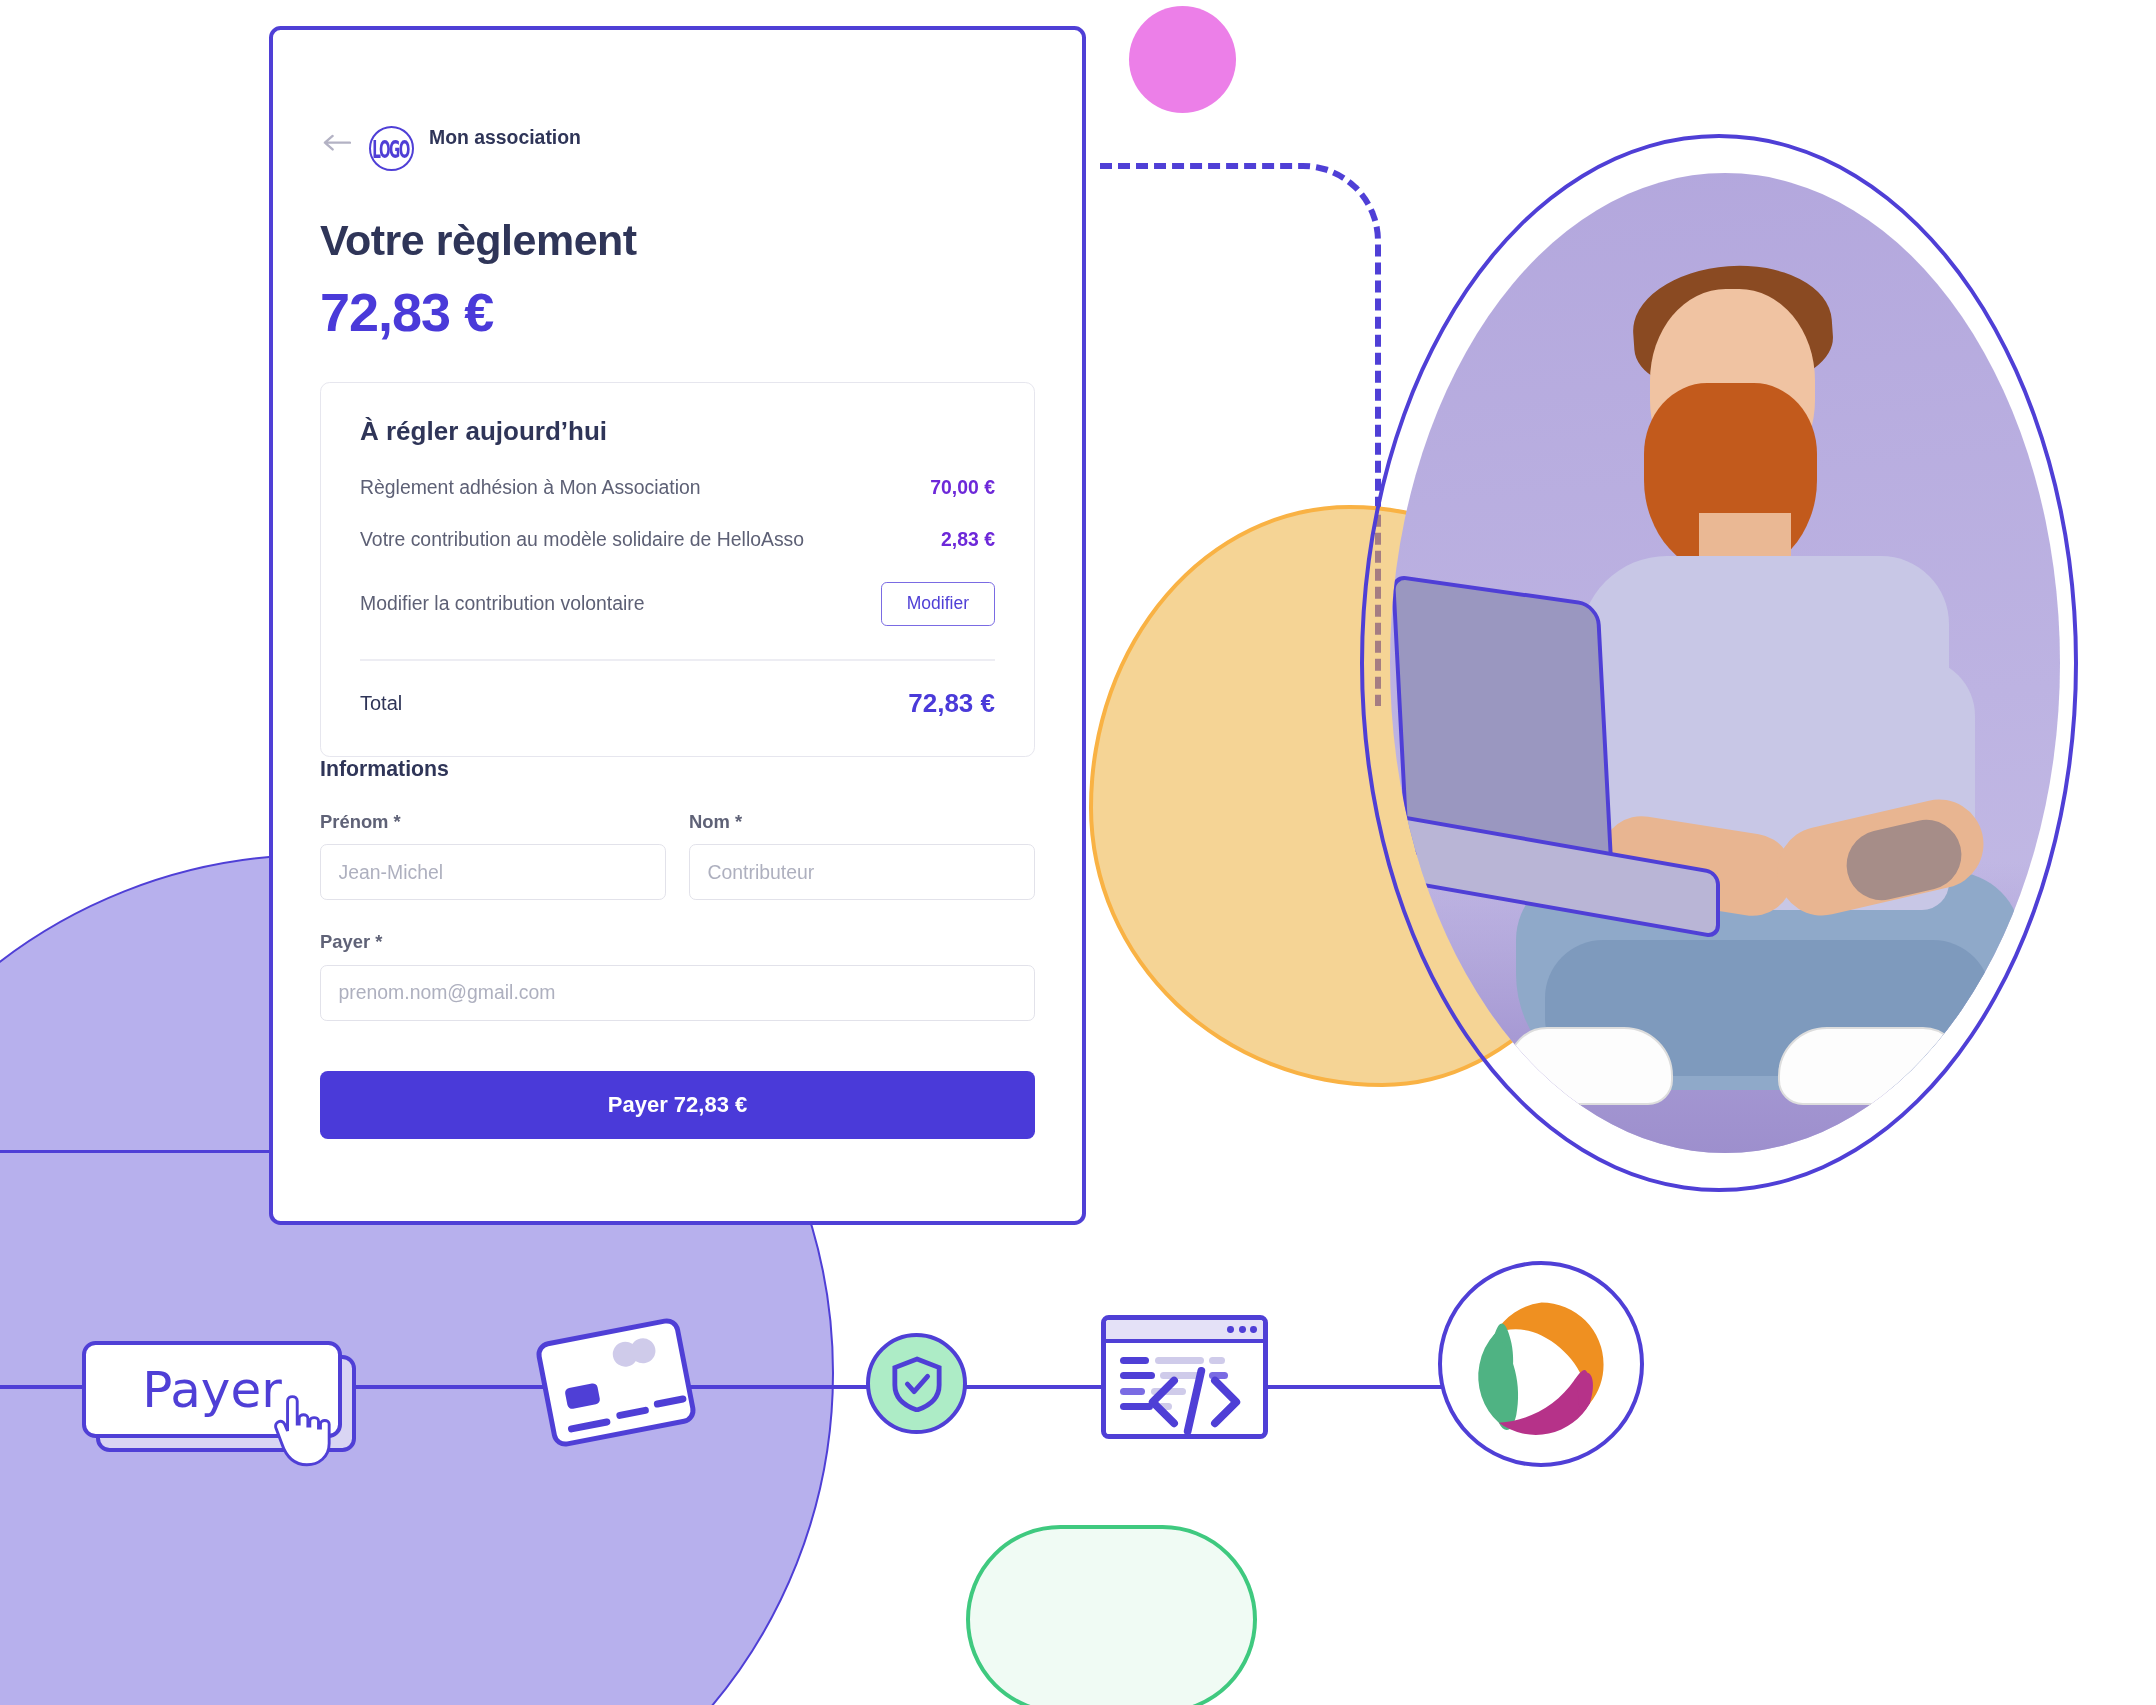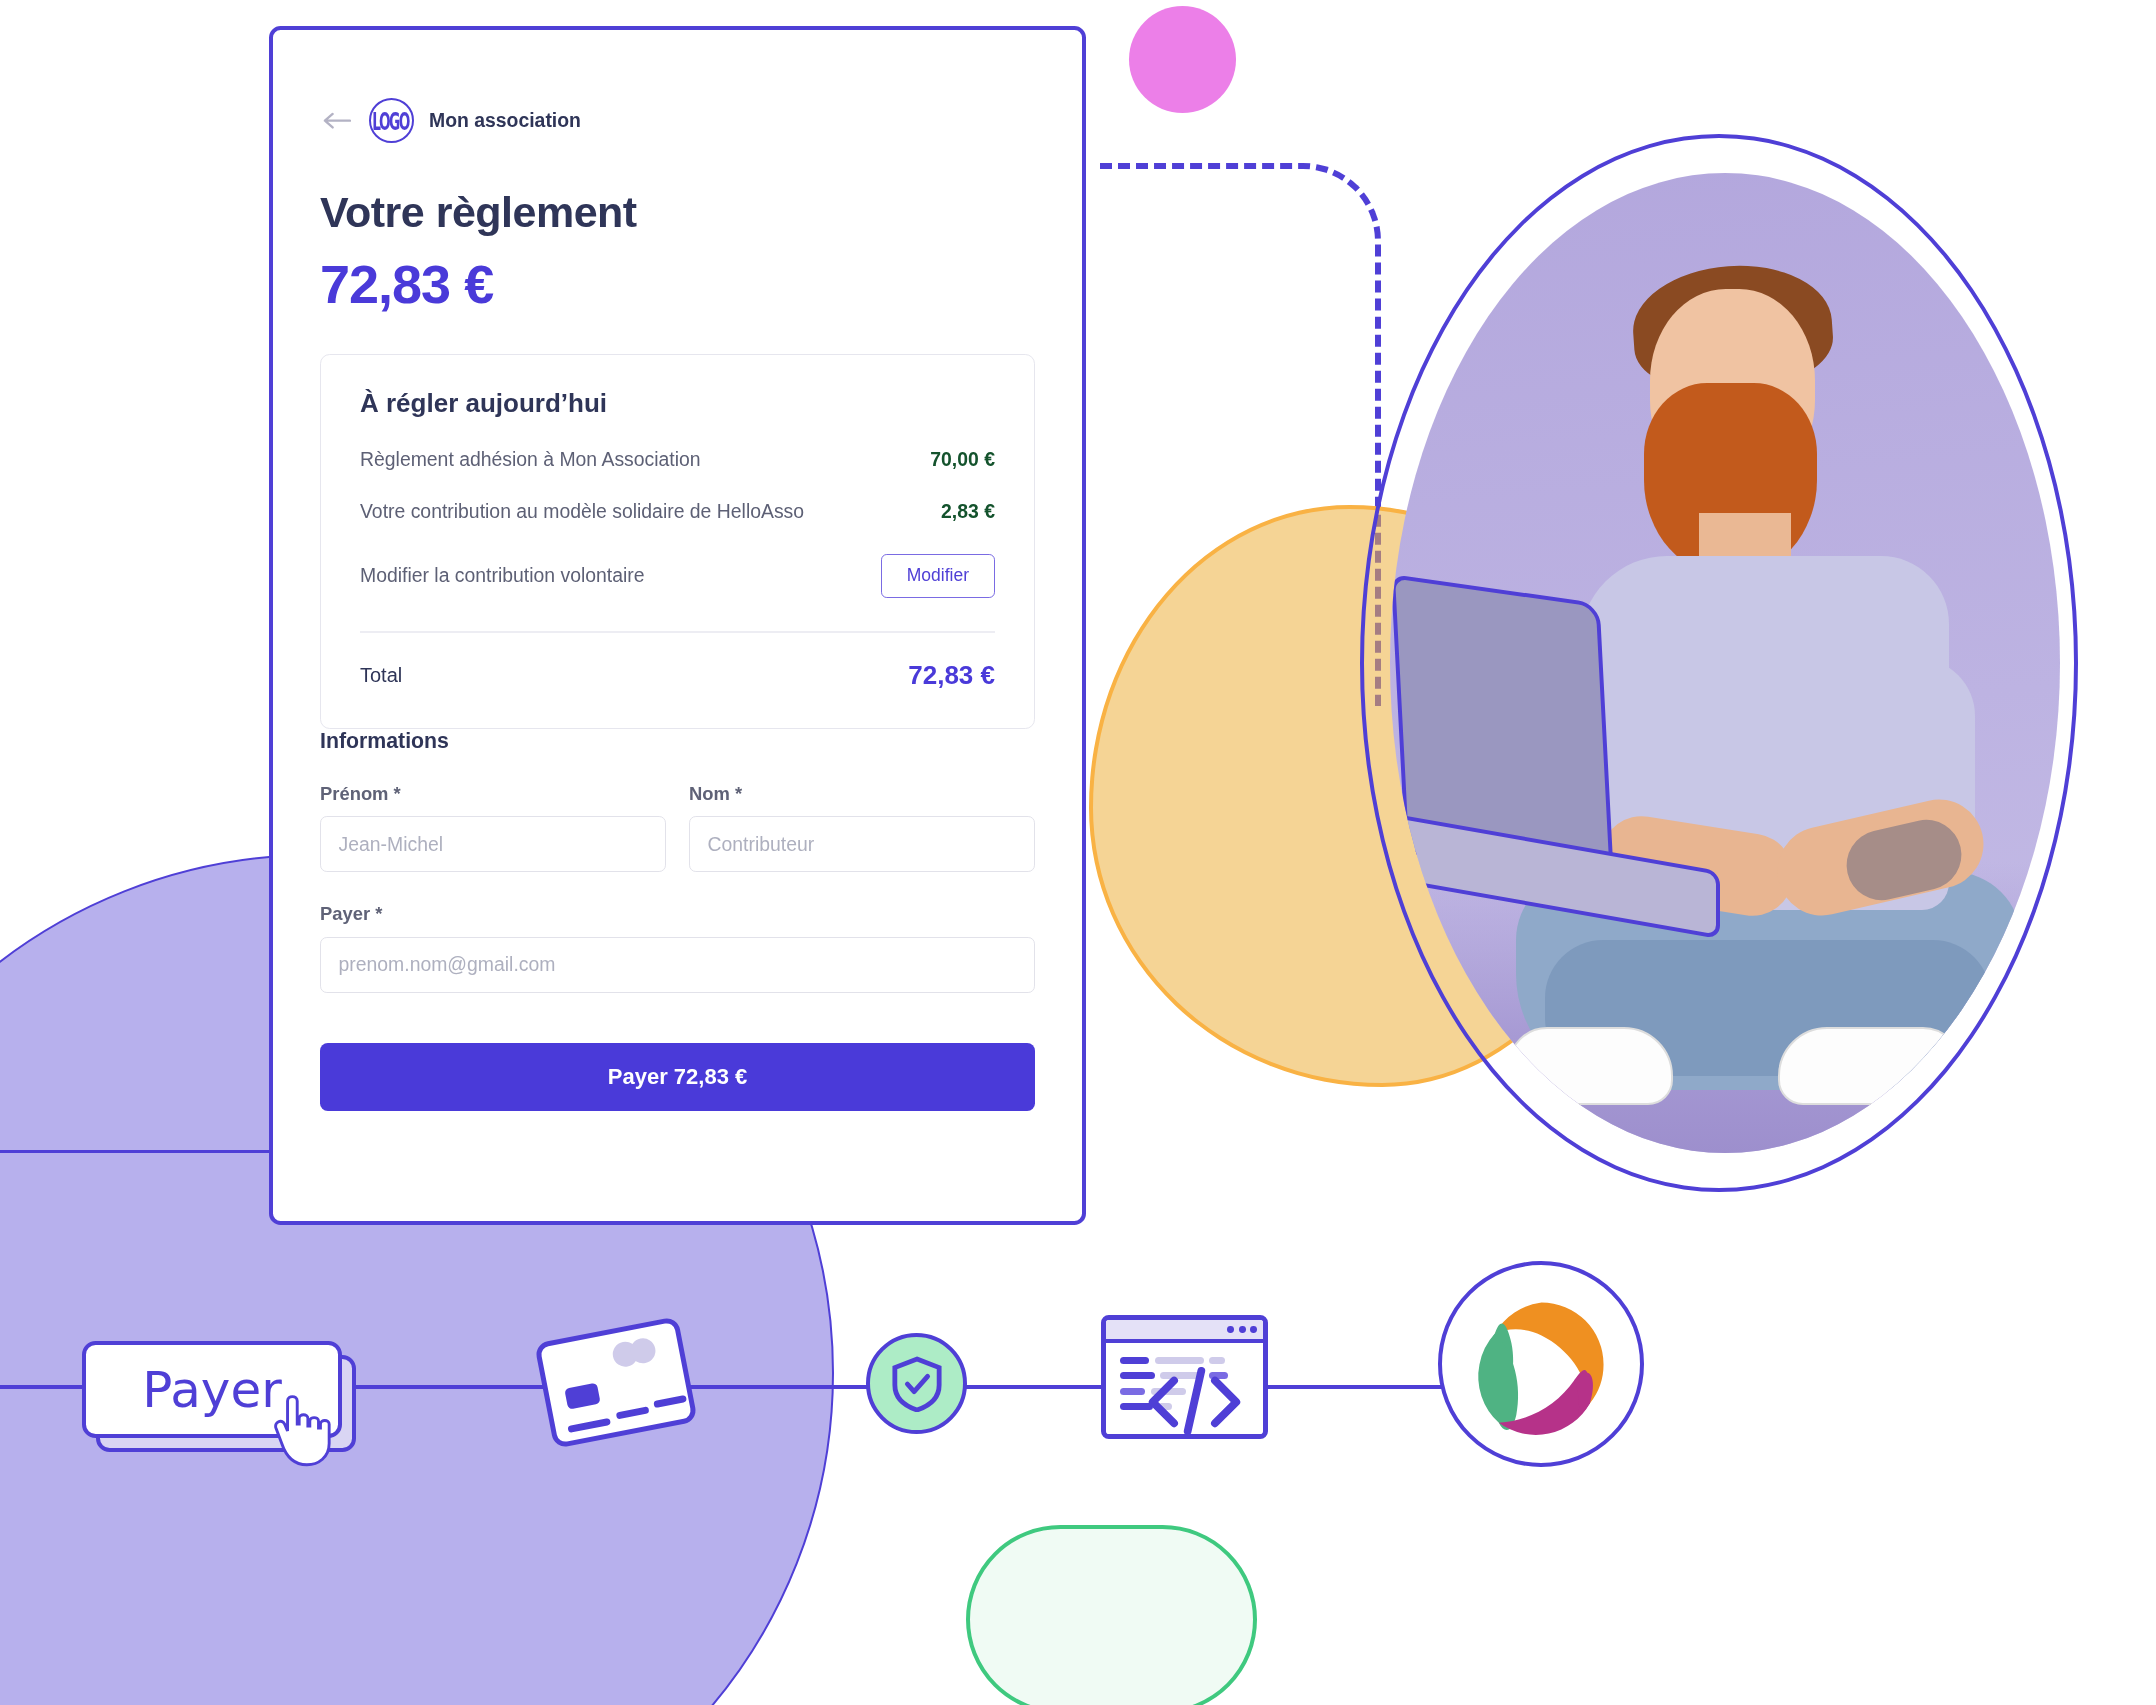--- a/index.html
+++ b/index.html
@@ -247,22 +247,22 @@
     position: absolute;
     left: 269px; top: 26px;
     width: 817px; height: 1199px;
     background: #ffffff;
     border: 4.9px solid #4f3fd6;
     border-radius: 11.6px;
     padding: 0 47px;
   }
 
   #card-header {
-    display: flex; align-items: center; gap: 15.5px;
-    padding-top: 68px;
+    display: flex; align-items: flex-start; gap: 15.5px;
+    padding-top: 96px;
   }
   #back-arrow {
     width: 33px; height: 33px; flex: none;
     display: flex; align-items: center; justify-content: center;
     color: #b3b2c4;
   }
   #org-logo {
     width: 45px; height: 45px; flex: none;
     border-radius: 50%;
     border: 2.9px solid #4f3fd6;
@@ -296,21 +296,21 @@
     padding: 33px 39px 37px 39px;
   }
   #summary-title {
     font-size: 26px; font-weight: bold; color: #2f3558;
   }
   .summary-row {
     display: flex; align-items: center; justify-content: space-between;
     margin-top: 29px;
   }
   .summary-label { font-size: 19.4px; color: #5d6075; }
-  .summary-value { font-size: 19.4px; font-weight: bold; color: #14532d; white-space: nowrap; }
+  .summary-value { font-size: 19.4px; font-weight: bold; color: #6d28d9; white-space: nowrap; }
   #modifier-row { margin-top: 31px; }
   #modifier-button {
     border: 1.9px solid #7a6be3; border-radius: 5.8px;
     color: #4f3fd6; background: #ffffff;
     font-size: 17.5px; font-weight: normal;
     padding: 10.7px 25px; cursor: pointer;
     font-family: "Liberation Sans", sans-serif;
   }
   #summary-divider {
     margin-top: 33px; height: 1.9px; background: #ededf3;

